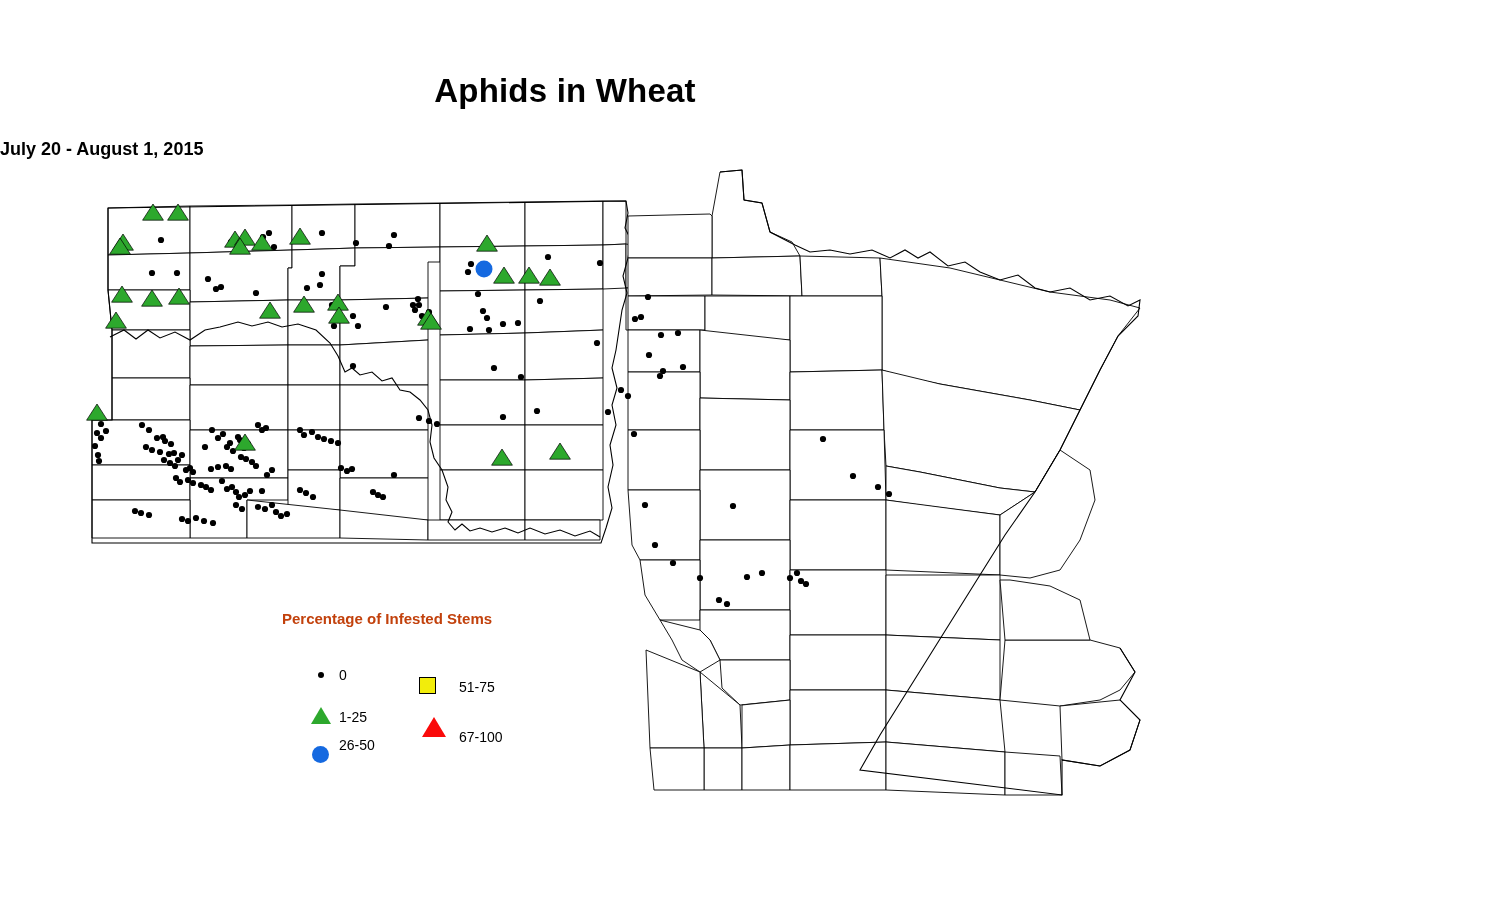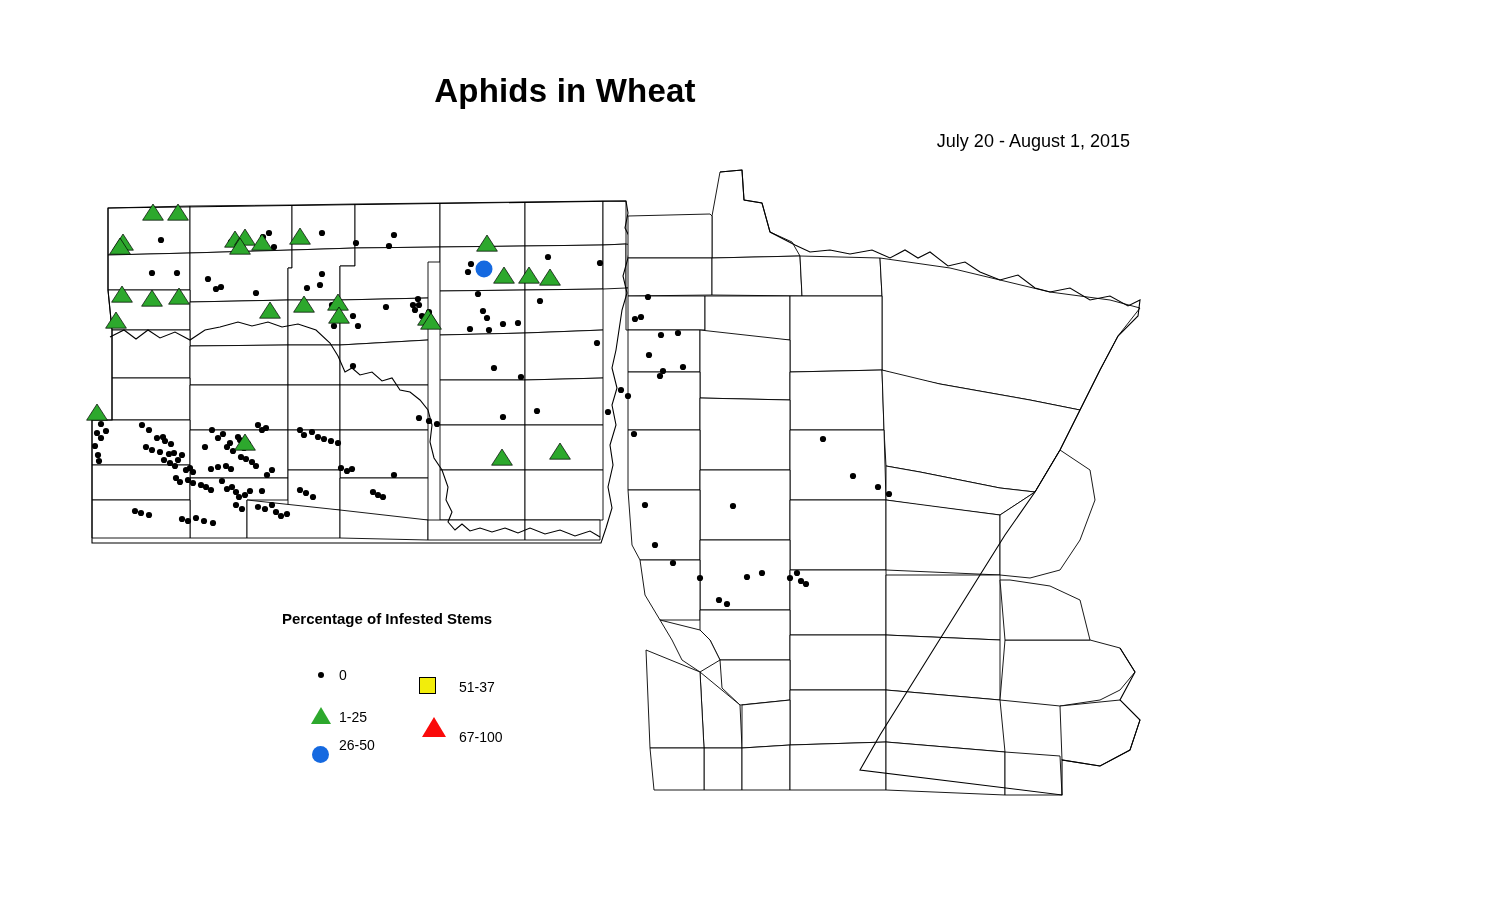--- a/index.html
+++ b/index.html
@@ -2,31 +2,31 @@
 <html><head>
 <meta charset="utf-8">
 <style>
   html,body{margin:0;padding:0;background:#ffffff;}
   body{width:1503px;height:900px;overflow:hidden;
        font-family:"Liberation Sans","DejaVu Sans",sans-serif;}
   #root{position:relative;width:1503px;height:900px;background:#fff;}
 
   #title{position:absolute;left:0;top:72px;width:1130px;text-align:center;
          font-size:33px;font-weight:bold;color:#000;letter-spacing:.2px;}
-  #subtitle{position:absolute;left:0;top:131px;width:1130px;text-align:right;
-            font-size:18px;font-weight:normal;color:#000;}
+  #subtitle{position:absolute;left:0;top:139px;width:1130px;text-align:left;
+            font-size:18px;font-weight:bold;color:#000;}
 
   #mapwrap{position:absolute;left:0;top:0;width:1503px;height:900px;}
   svg{display:block;}
   .county{fill:#ffffff;stroke:#000000;stroke-width:0.9;stroke-linejoin:round;}
   .stateline{fill:none;stroke:#000000;stroke-width:1.1;}
   .riverline{fill:none;stroke:#000000;stroke-width:1.1;}
 
   #legend{position:absolute;left:282px;top:610px;width:300px;height:160px;}
-  #legend-title{position:absolute;left:0px;top:0px;font-size:15px;font-weight:bold;color:#000000;white-space:nowrap;}
+  #legend-title{position:absolute;left:0px;top:0px;font-size:15px;font-weight:bold;color:#c2410c;white-space:nowrap;}
   .lg-row{position:absolute;}
   .lg-label{position:absolute;font-size:14px;color:#000;white-space:nowrap;}
   .sym{position:absolute;}
   .sym-dot{width:6px;height:6px;border-radius:50%;background:#000;}
   .sym-tri-green{width:0;height:0;border-left:10px solid transparent;
      border-right:10px solid transparent;border-bottom:17px solid #2DA82D;}
   .sym-circ-blue{width:17px;height:17px;border-radius:50%;background:#1569E0;}
   .sym-sq-yellow{width:17px;height:17px;background:#F2ED0B;border:1.5px solid #000;box-sizing:border-box;}
   .sym-tri-red{width:0;height:0;border-left:12px solid transparent;
      border-right:12px solid transparent;border-bottom:20px solid #FA0A0A;}
@@ -417,21 +417,21 @@
       <div class="lg-label" style="left:57px;top:99px;">1-25</div>
     </div>
 
     <div class="lg-row" style="left:0;top:0;">
       <div class="sym sym-circ-blue" style="left:30px;top:136px;"></div>
       <div class="lg-label" style="left:57px;top:127px;">26-50</div>
     </div>
 
     <div class="lg-row" style="left:0;top:0;">
       <div class="sym sym-sq-yellow" style="left:137px;top:67px;"></div>
-      <div class="lg-label" style="left:177px;top:69px;">51-37</div>
+      <div class="lg-label" style="left:177px;top:69px;">51-75</div>
     </div>
 
     <div class="lg-row" style="left:0;top:0;">
       <div class="sym sym-tri-red" style="left:140px;top:107px;"></div>
       <div class="lg-label" style="left:177px;top:119px;">67-100</div>
     </div>
   </div>
 
 </div>
 

